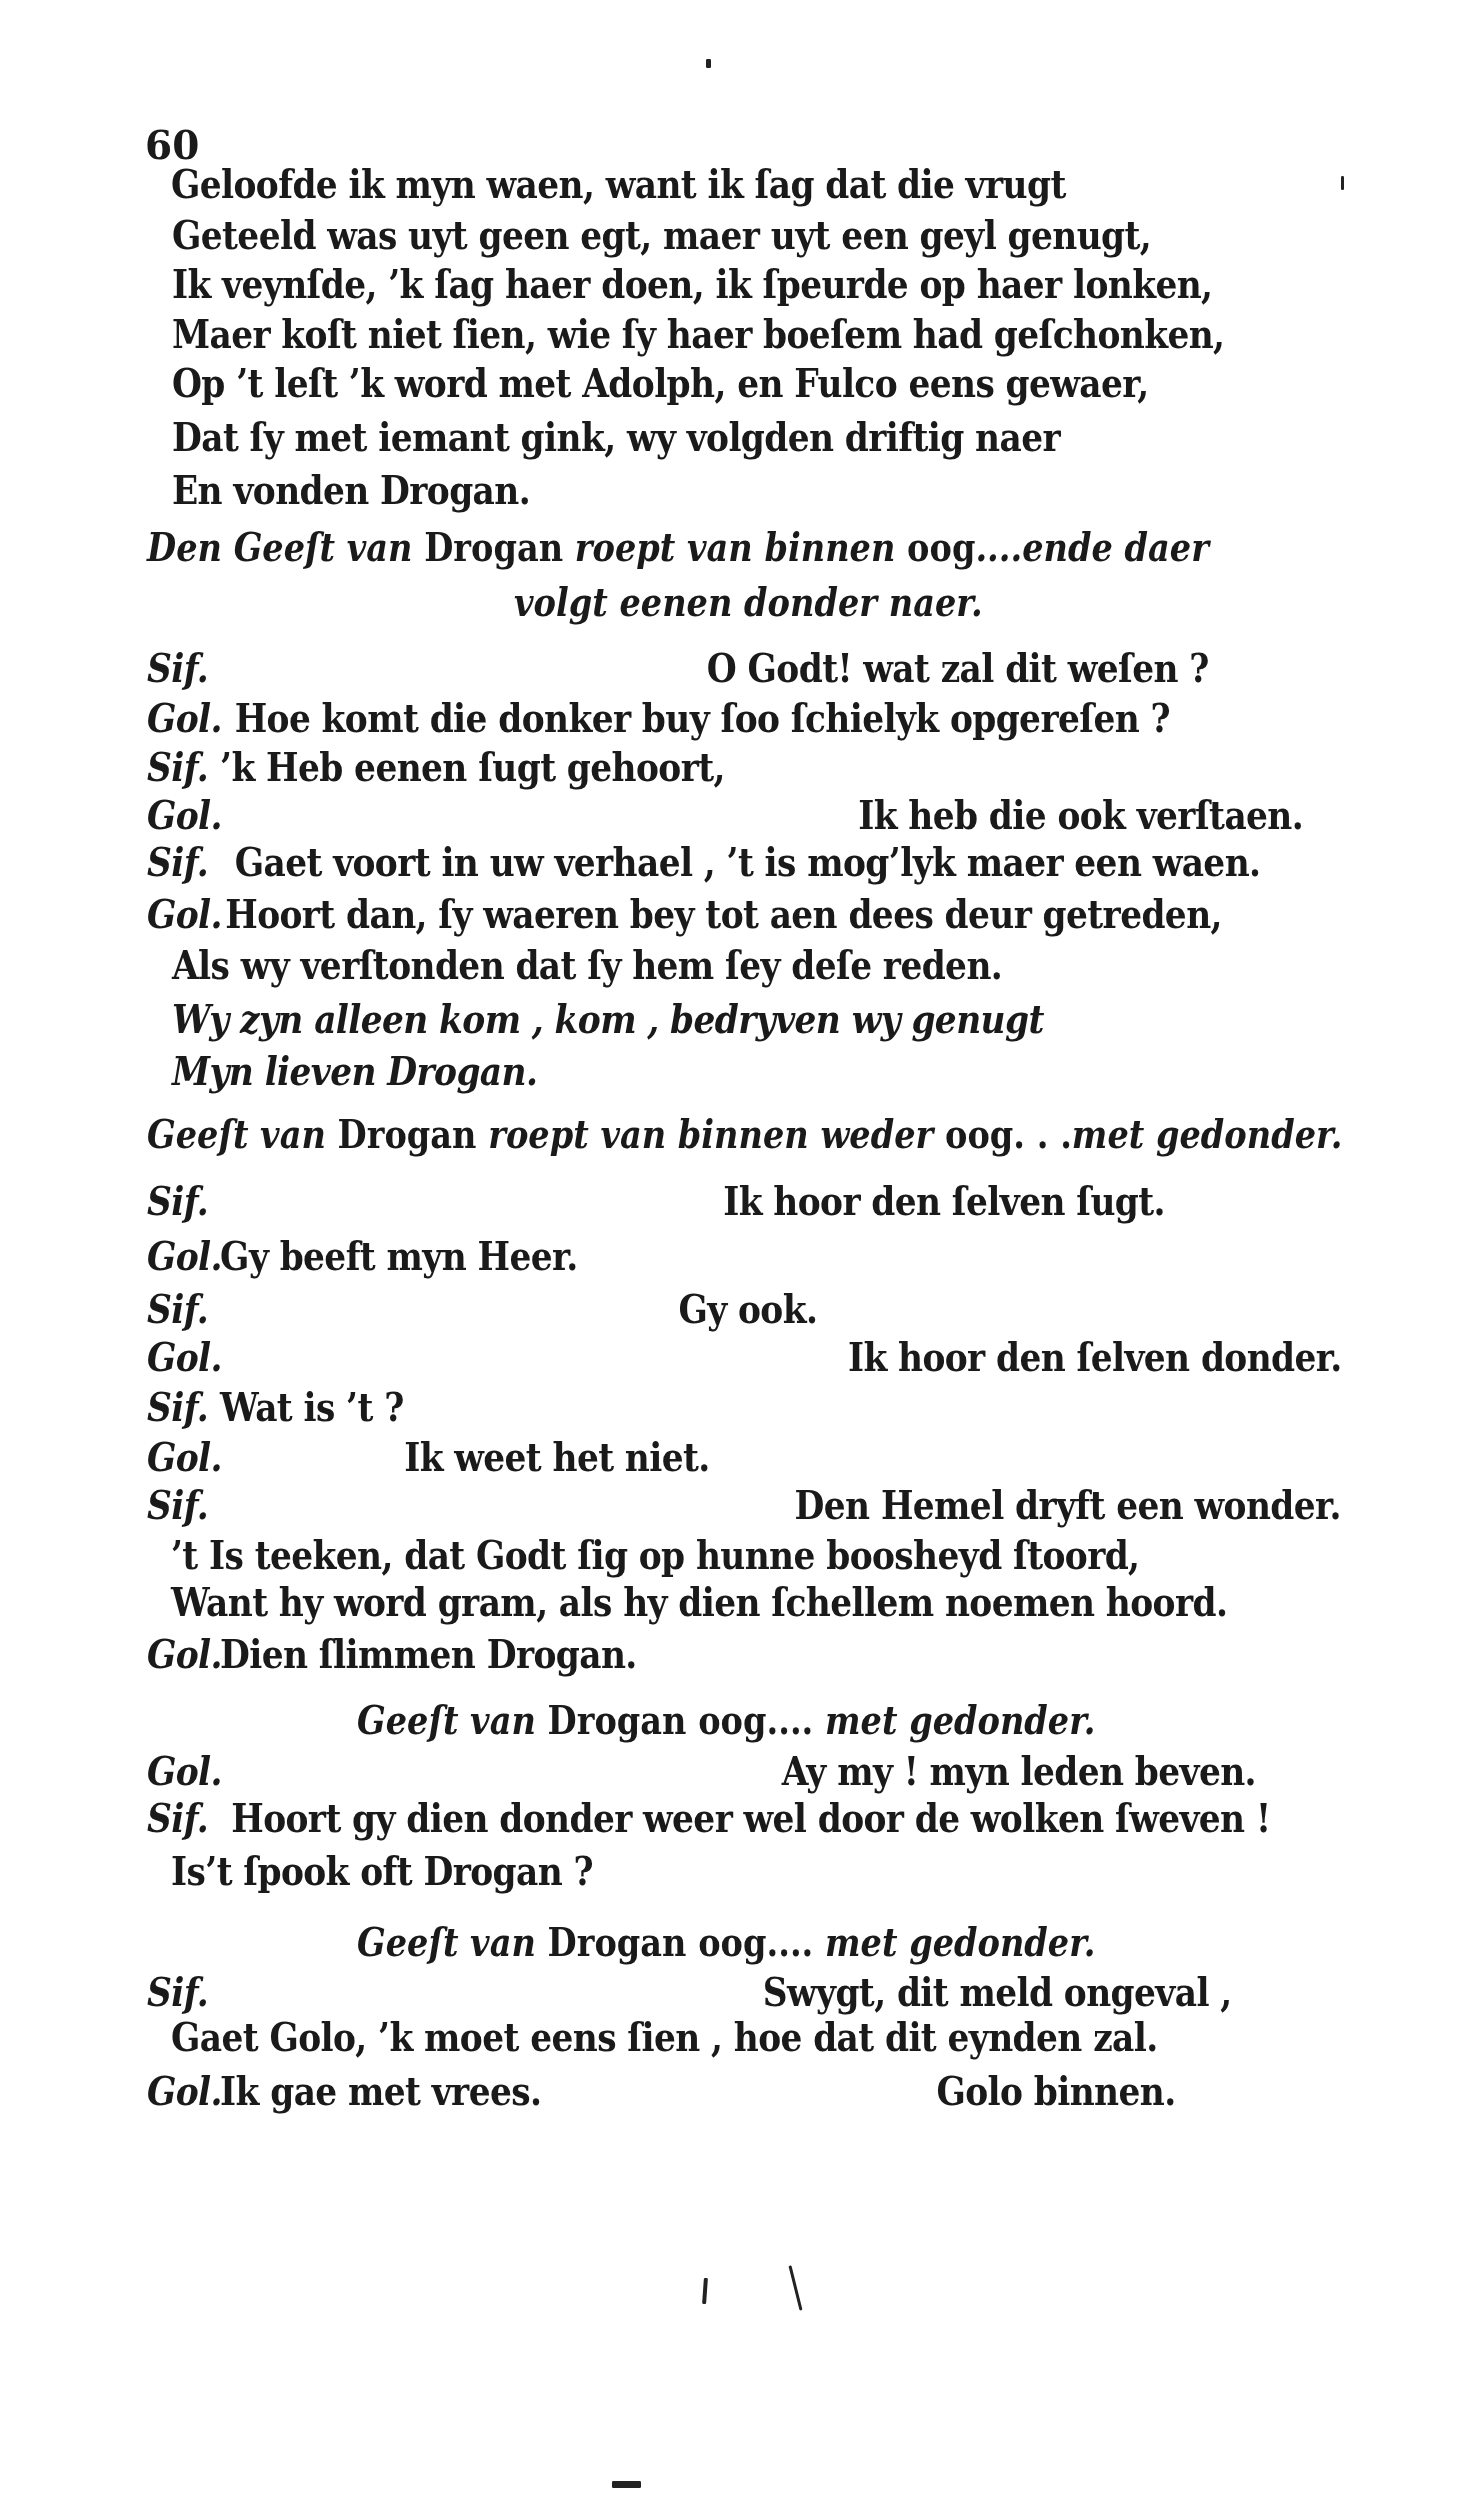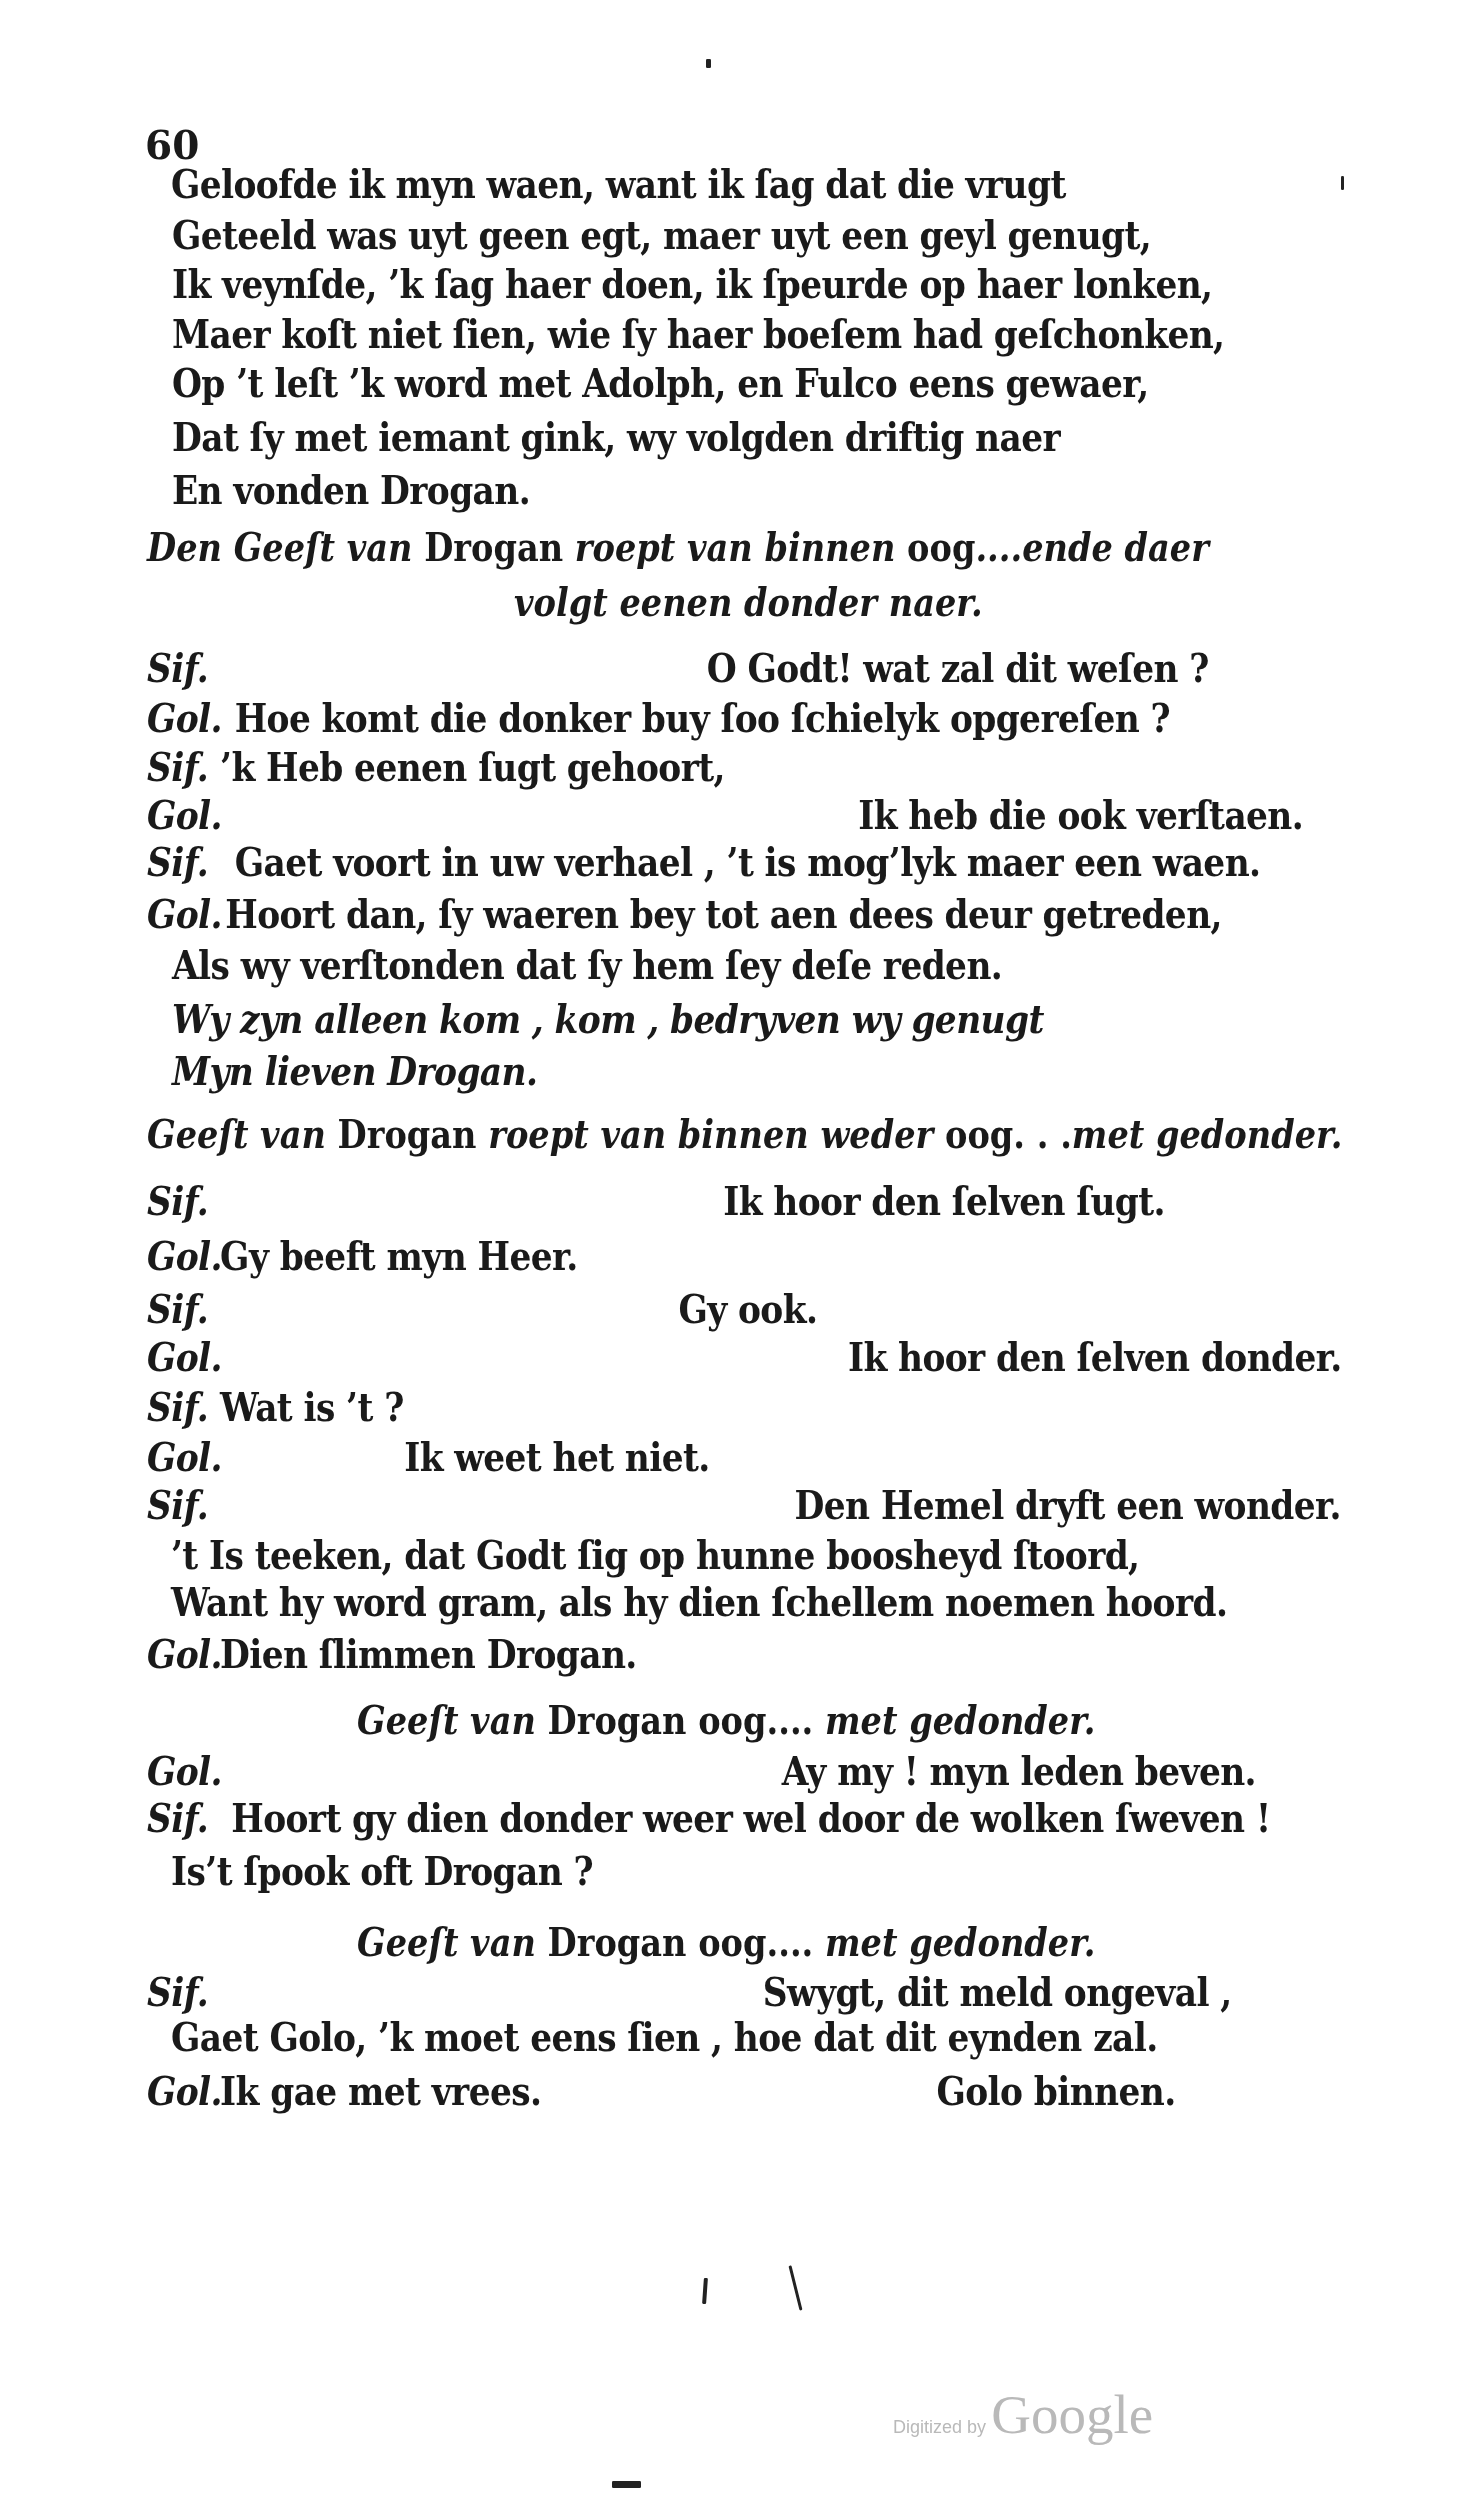--- a/index.html
+++ b/index.html
@@ -133,17 +133,14 @@
     <span class="speech" style="left:85px;">Ik gae met vrees.</span>
     <span class="speech ital" style="left:918px;">Golo binnen.</span>
   </div>
 
   <div class="speck" style="left:706px; top:59px; width:5.2px; height:9px;"></div>
   <div class="speck" style="left:1341px; top:176px; width:2.6px; height:14.3px;"></div>
   <div class="speck" style="left:703px; top:2278px; width:3.9px; height:26px; transform:rotate(4deg);"></div>
   <div class="speck" style="left:794px; top:2265px; width:2.6px; height:46px; transform:rotate(-14deg);"></div>
   <div class="speck" style="left:612px; top:2481px; width:29px; height:6.5px;"></div>
 
-  <div class="watermark">
-    <span class="wm-small">Digitized by</span><span class="wm-big">Google</span>
-  </div>
 </div>
 
 
 </body></html>

